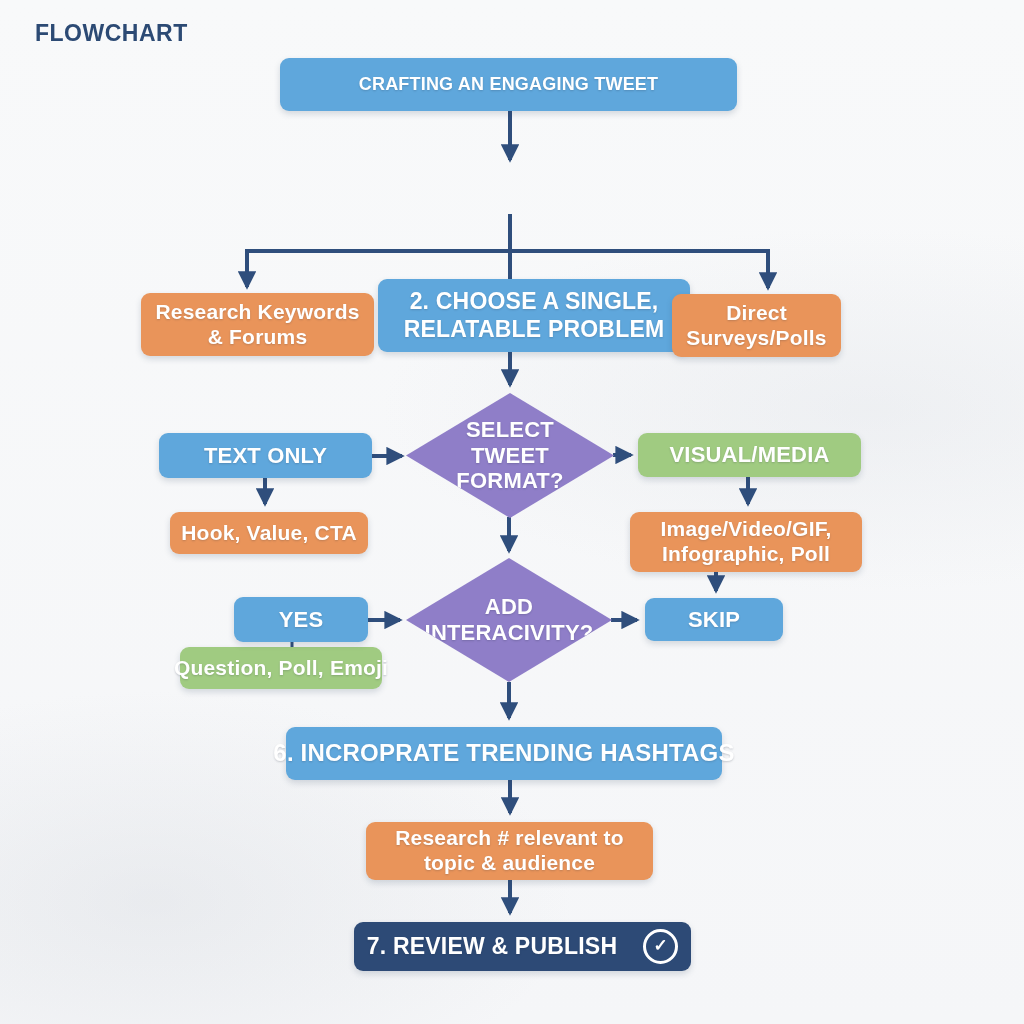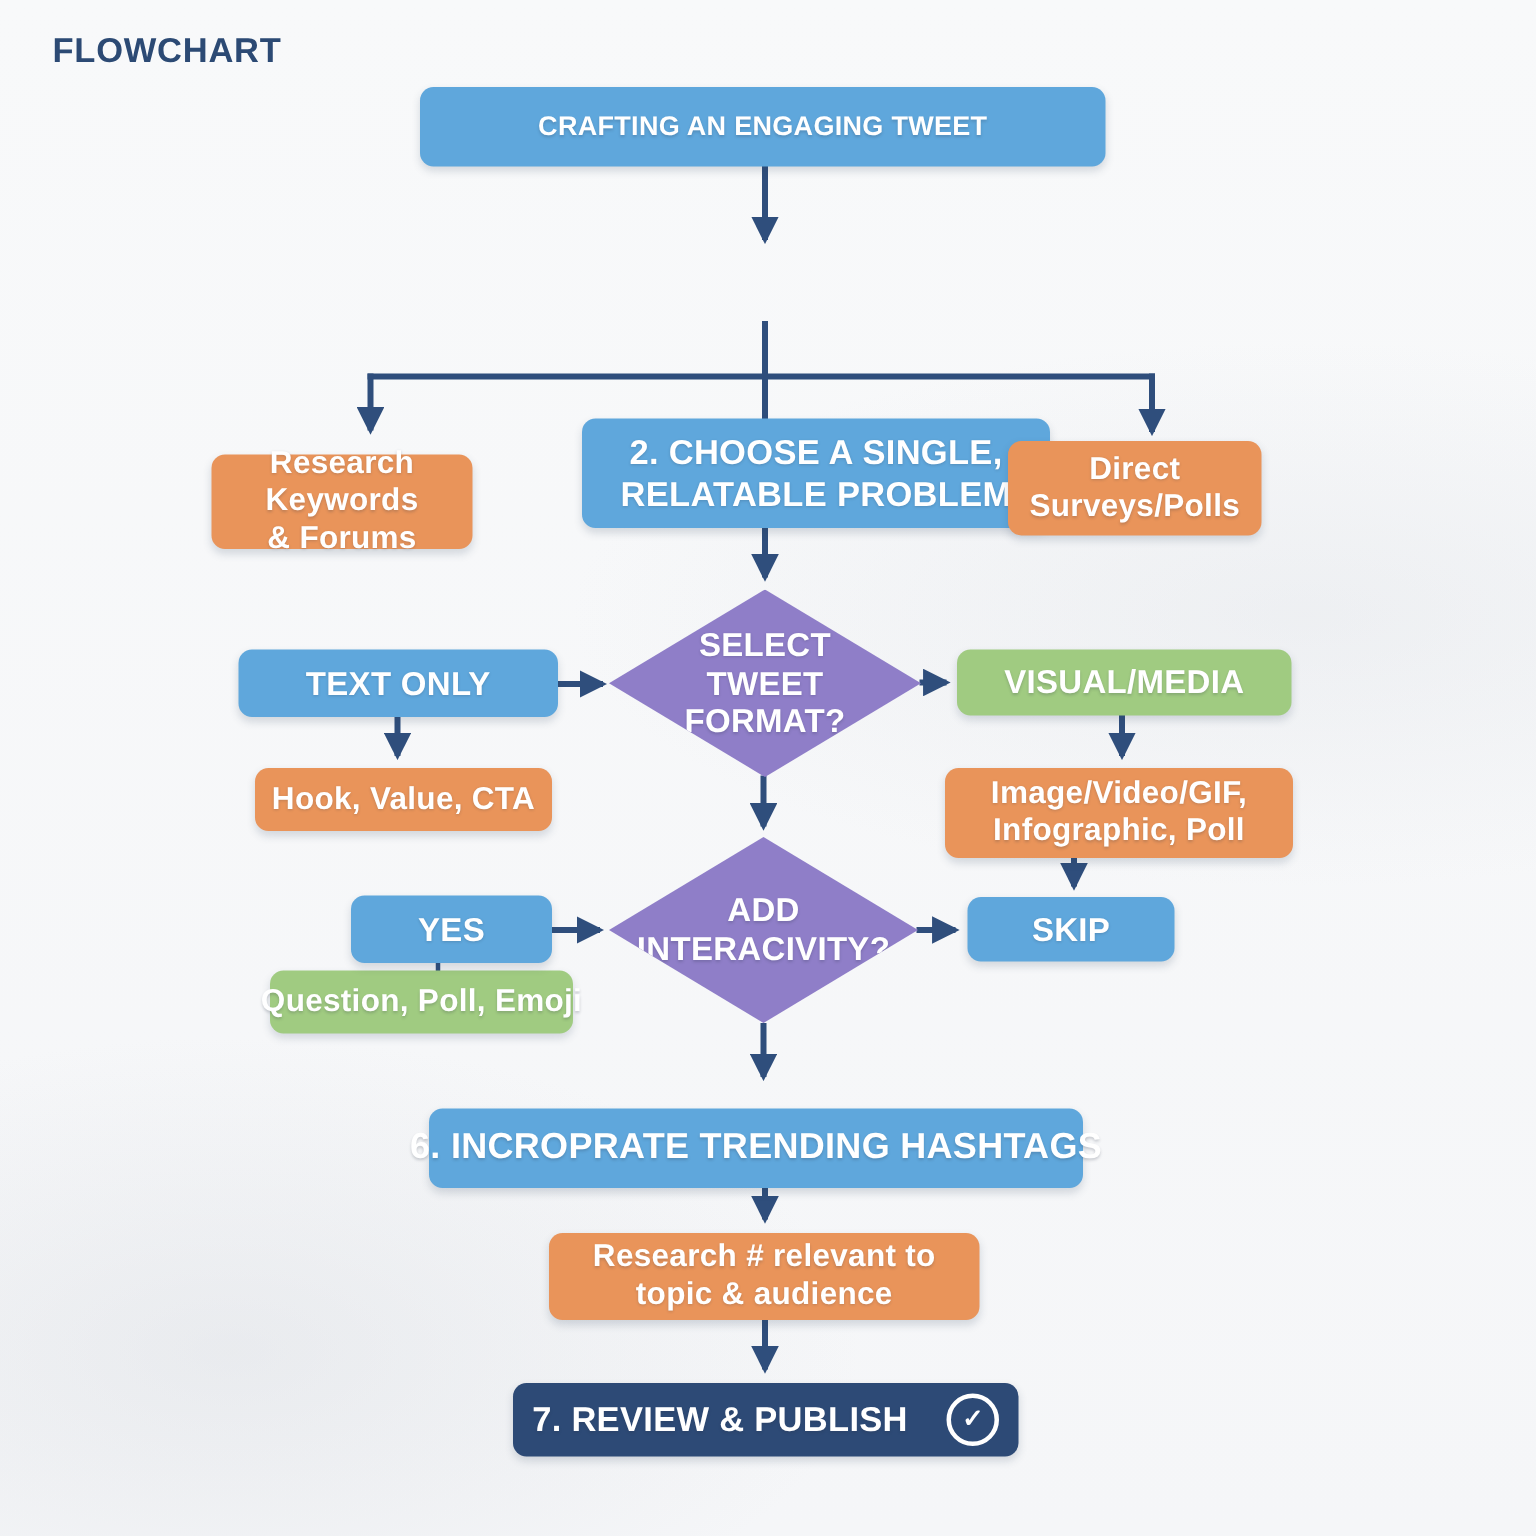--- a/index.html
+++ b/index.html
@@ -28,21 +28,21 @@
     color:#fff;text-align:center;border-radius:9px;
     box-shadow:0 3px 6px rgba(44,64,96,.18);
     text-shadow:0 1px 2px rgba(40,50,70,.22);
     line-height:1.18;letter-spacing:.2px;
   }
   .node .label{white-space:pre-line;}
   .nowrap .label{white-space:nowrap;}
   .blue{background:var(--blue,#5fa7dc);}
   .green{background:var(--green,#a0cb81);}
   .orange{background:var(--orange,#e9945a);}
-  .navy{background:var(--navy,#2d4a76);}
+  .navy{background:var(--navy,#2d4a76);margin-left:12px;}
   .diamond{
     background:var(--purple,#8f7ec8);
     clip-path:polygon(50% 0,100% 50%,50% 100%,0 50%);
     border-radius:0;box-shadow:none;
   }
   .f26{font-size:18px;font-weight:700;}
   .f24{font-size:24px;font-weight:700;}
   .f23{font-size:23px;font-weight:700;}
   .f22b{font-size:22px;font-weight:700;}
   .f22{font-size:21px;font-weight:600;}
@@ -86,26 +86,26 @@
       <line x1="510" y1="778" x2="510" y2="813" marker-end="url(#arw)"></line>
       <line x1="510" y1="879" x2="510" y2="913" marker-end="url(#arw)"></line>
     </g>
   </svg>
 
   <div class="node blue nowrap f26" style="left:280px;top:58px;width:457px;height:53px;">
     <span class="label">CRAFTING AN ENGAGING TWEET</span>
   </div>
 
 
-  <div class="node orange f22" style="left:141px;top:303px;width:174px;height:63px;">
+  <div class="node orange f22" style="left:141px;top:293px;width:233px;height:63px;">
     <span class="label">Research Keywords
 &amp; Forums</span>
   </div>
 
-  <div class="node blue f23" style="left:388px;top:279px;width:312px;height:73px;">
+  <div class="node blue f23" style="left:378px;top:279px;width:312px;height:73px;">
     <span class="label">2. CHOOSE A SINGLE,
 RELATABLE PROBLEM</span>
   </div>
 
   <div class="node orange f22" style="left:672px;top:294px;width:169px;height:63px;">
     <span class="label">Direct
 Surveys/Polls</span>
   </div>
 
   <div class="node diamond f22b" style="left:406px;top:393px;width:208px;height:125px;">
@@ -141,21 +141,21 @@
   </div>
 
   <div class="node blue nowrap f22b" style="left:234px;top:597px;width:134px;height:45px;">
     <span class="label">YES</span>
   </div>
 
   <div class="node blue nowrap f22b" style="left:645px;top:598px;width:138px;height:43px;">
     <span class="label">SKIP</span>
   </div>
 
-  <div class="node blue nowrap f24" style="left:286px;top:727px;width:436px;height:53px;margin-top:12px;">
+  <div class="node blue nowrap f24" style="left:286px;top:727px;width:436px;height:53px;">
     <span class="label">6. INCROPRATE TRENDING HASHTAGS</span>
   </div>
 
   <div class="node orange f22" style="left:366px;top:822px;width:287px;height:58px;">
     <span class="label">Research # relevant to
 topic &amp; audience</span>
   </div>
 
   <div class="node navy nowrap f23" style="left:342px;top:922px;width:337px;height:49px;">
     <span class="label">7. REVIEW &amp; PUBLISH</span>

